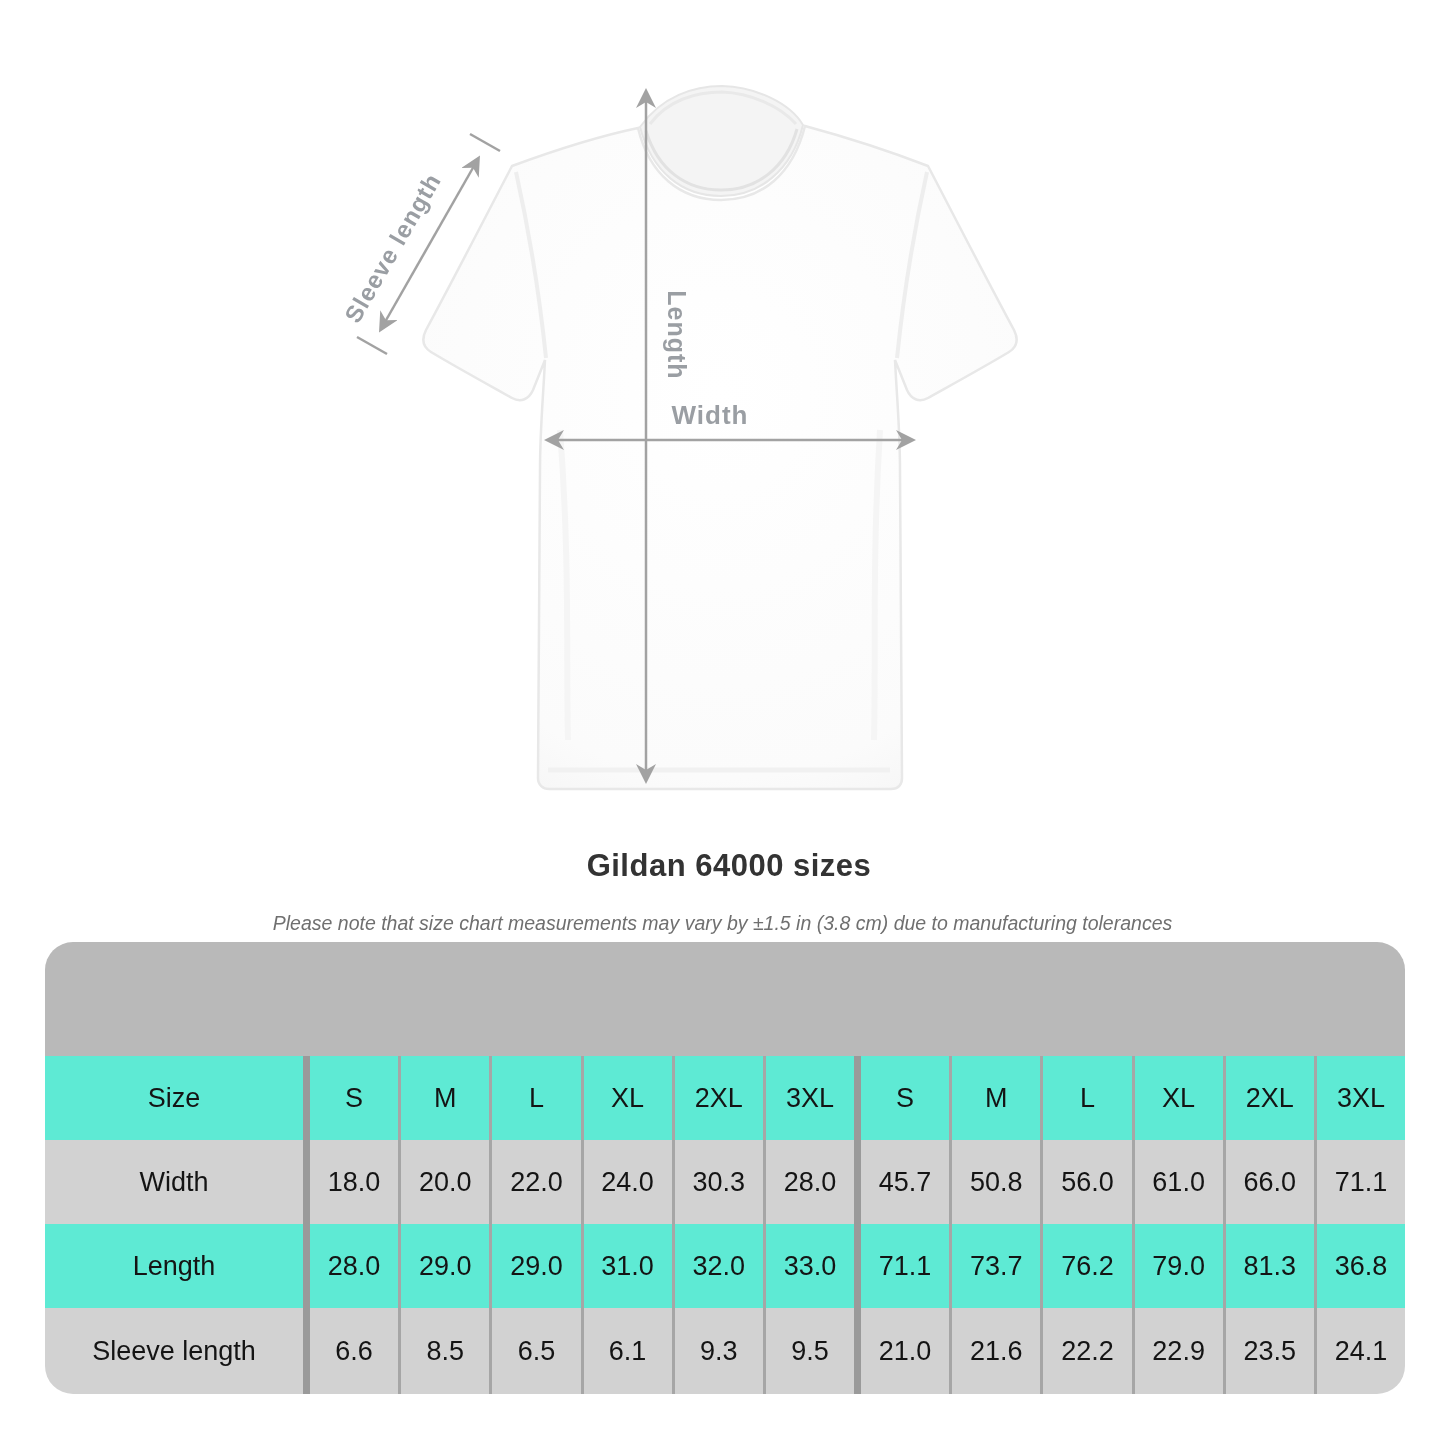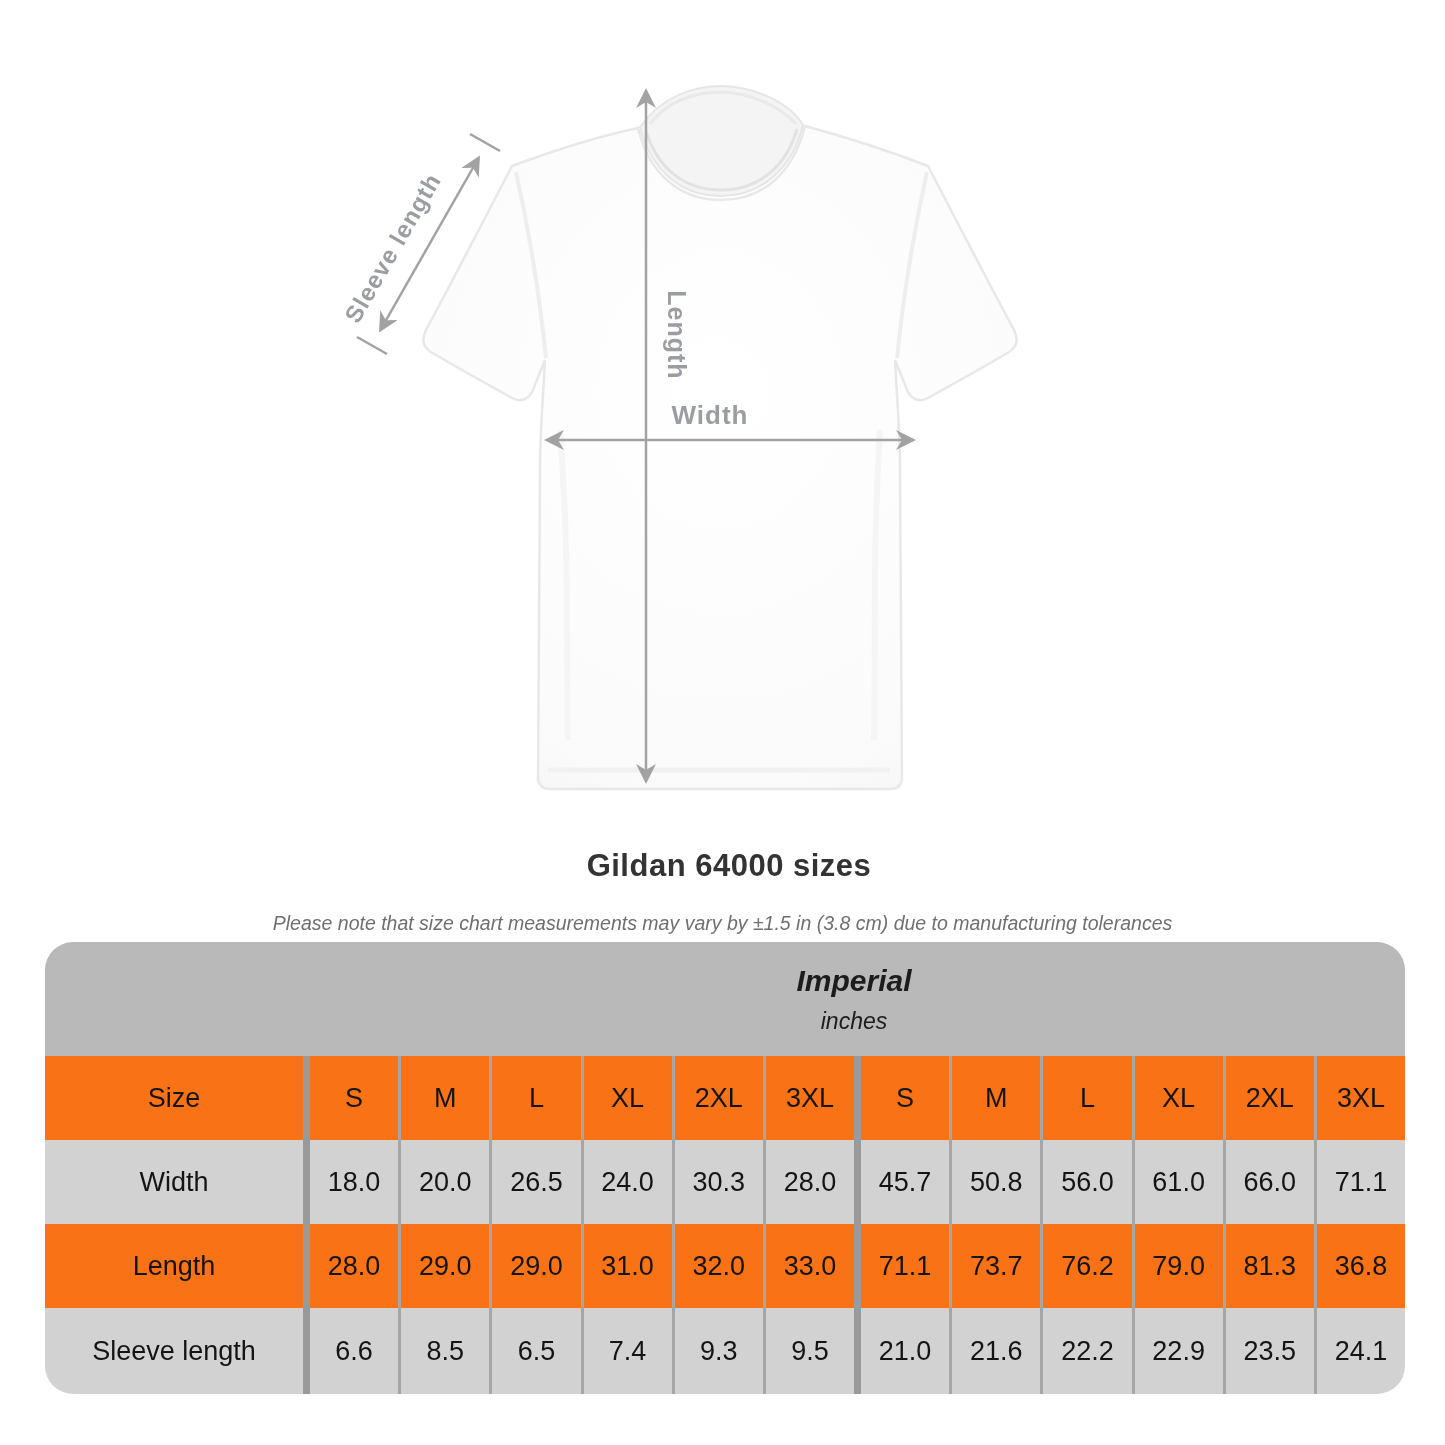--- a/index.html
+++ b/index.html
@@ -19,21 +19,21 @@
               border-radius:28px;overflow:hidden;}
   .thead{height:114px;background:#b9b9b9;display:flex;align-items:center;}
   .th-size{flex:0 0 258px;}
   .th-group{flex:1 1 0;display:flex;flex-direction:column;align-items:center;justify-content:center;}
   .g-label{font-size:30px;font-style:italic;font-weight:bold;color:#1c1c1c;}
   .g-unit{margin-top:10px;font-size:23px;font-style:italic;color:#1c1c1c;}
 
   .trow{display:flex;align-items:stretch;}
   .trow.h84{height:84px;}
   .trow.h86{height:86px;}
-  .row-light{background:#f97316;}
+  .row-light{background:#5eead4;}
   .row-dark{background:#d2d2d2;}
   .cell{display:flex;align-items:center;justify-content:center;
         font-size:27px;color:#141414;box-sizing:border-box;}
   .cell.label{flex:0 0 258px;}
   .cell.d{flex:1 1 0;border-left:3px solid #a6a6a6;}
   .cell.d.thick{border-left:7px solid #9a9a9a;}
 </style>
 </head>
 <body>
 
@@ -105,24 +105,20 @@
 
 <div class="title-block">
   <div class="chart-title">Gildan 64000 sizes</div>
   <div class="chart-note">Please note that size chart measurements may vary by ±1.5 in (3.8 cm) due to manufacturing tolerances</div>
 </div>
 
 <div class="size-table">
 
   <div class="thead">
     <div class="th-size"></div>
-    <div class="th-group">
-      <div class="g-label">Imperial</div>
-      <div class="g-unit">inches</div>
-    </div>
   </div>
 
   <div class="trow h84 row-light">
     <div class="cell label">Size</div>
     <div class="cell d thick">S</div>
     <div class="cell d">M</div>
     <div class="cell d">L</div>
     <div class="cell d">XL</div>
     <div class="cell d">2XL</div>
     <div class="cell d">3XL</div>
@@ -131,21 +127,21 @@
     <div class="cell d">L</div>
     <div class="cell d">XL</div>
     <div class="cell d">2XL</div>
     <div class="cell d">3XL</div>
   </div>
 
   <div class="trow h84 row-dark">
     <div class="cell label">Width</div>
     <div class="cell d thick">18.0</div>
     <div class="cell d">20.0</div>
-    <div class="cell d">26.5</div>
+    <div class="cell d">22.0</div>
     <div class="cell d">24.0</div>
     <div class="cell d">30.3</div>
     <div class="cell d">28.0</div>
     <div class="cell d thick">45.7</div>
     <div class="cell d">50.8</div>
     <div class="cell d">56.0</div>
     <div class="cell d">61.0</div>
     <div class="cell d">66.0</div>
     <div class="cell d">71.1</div>
   </div>
@@ -164,21 +160,21 @@
     <div class="cell d">79.0</div>
     <div class="cell d">81.3</div>
     <div class="cell d">36.8</div>
   </div>
 
   <div class="trow h86 row-dark">
     <div class="cell label">Sleeve length</div>
     <div class="cell d thick">6.6</div>
     <div class="cell d">8.5</div>
     <div class="cell d">6.5</div>
-    <div class="cell d">7.4</div>
+    <div class="cell d">6.1</div>
     <div class="cell d">9.3</div>
     <div class="cell d">9.5</div>
     <div class="cell d thick">21.0</div>
     <div class="cell d">21.6</div>
     <div class="cell d">22.2</div>
     <div class="cell d">22.9</div>
     <div class="cell d">23.5</div>
     <div class="cell d">24.1</div>
   </div>
 

